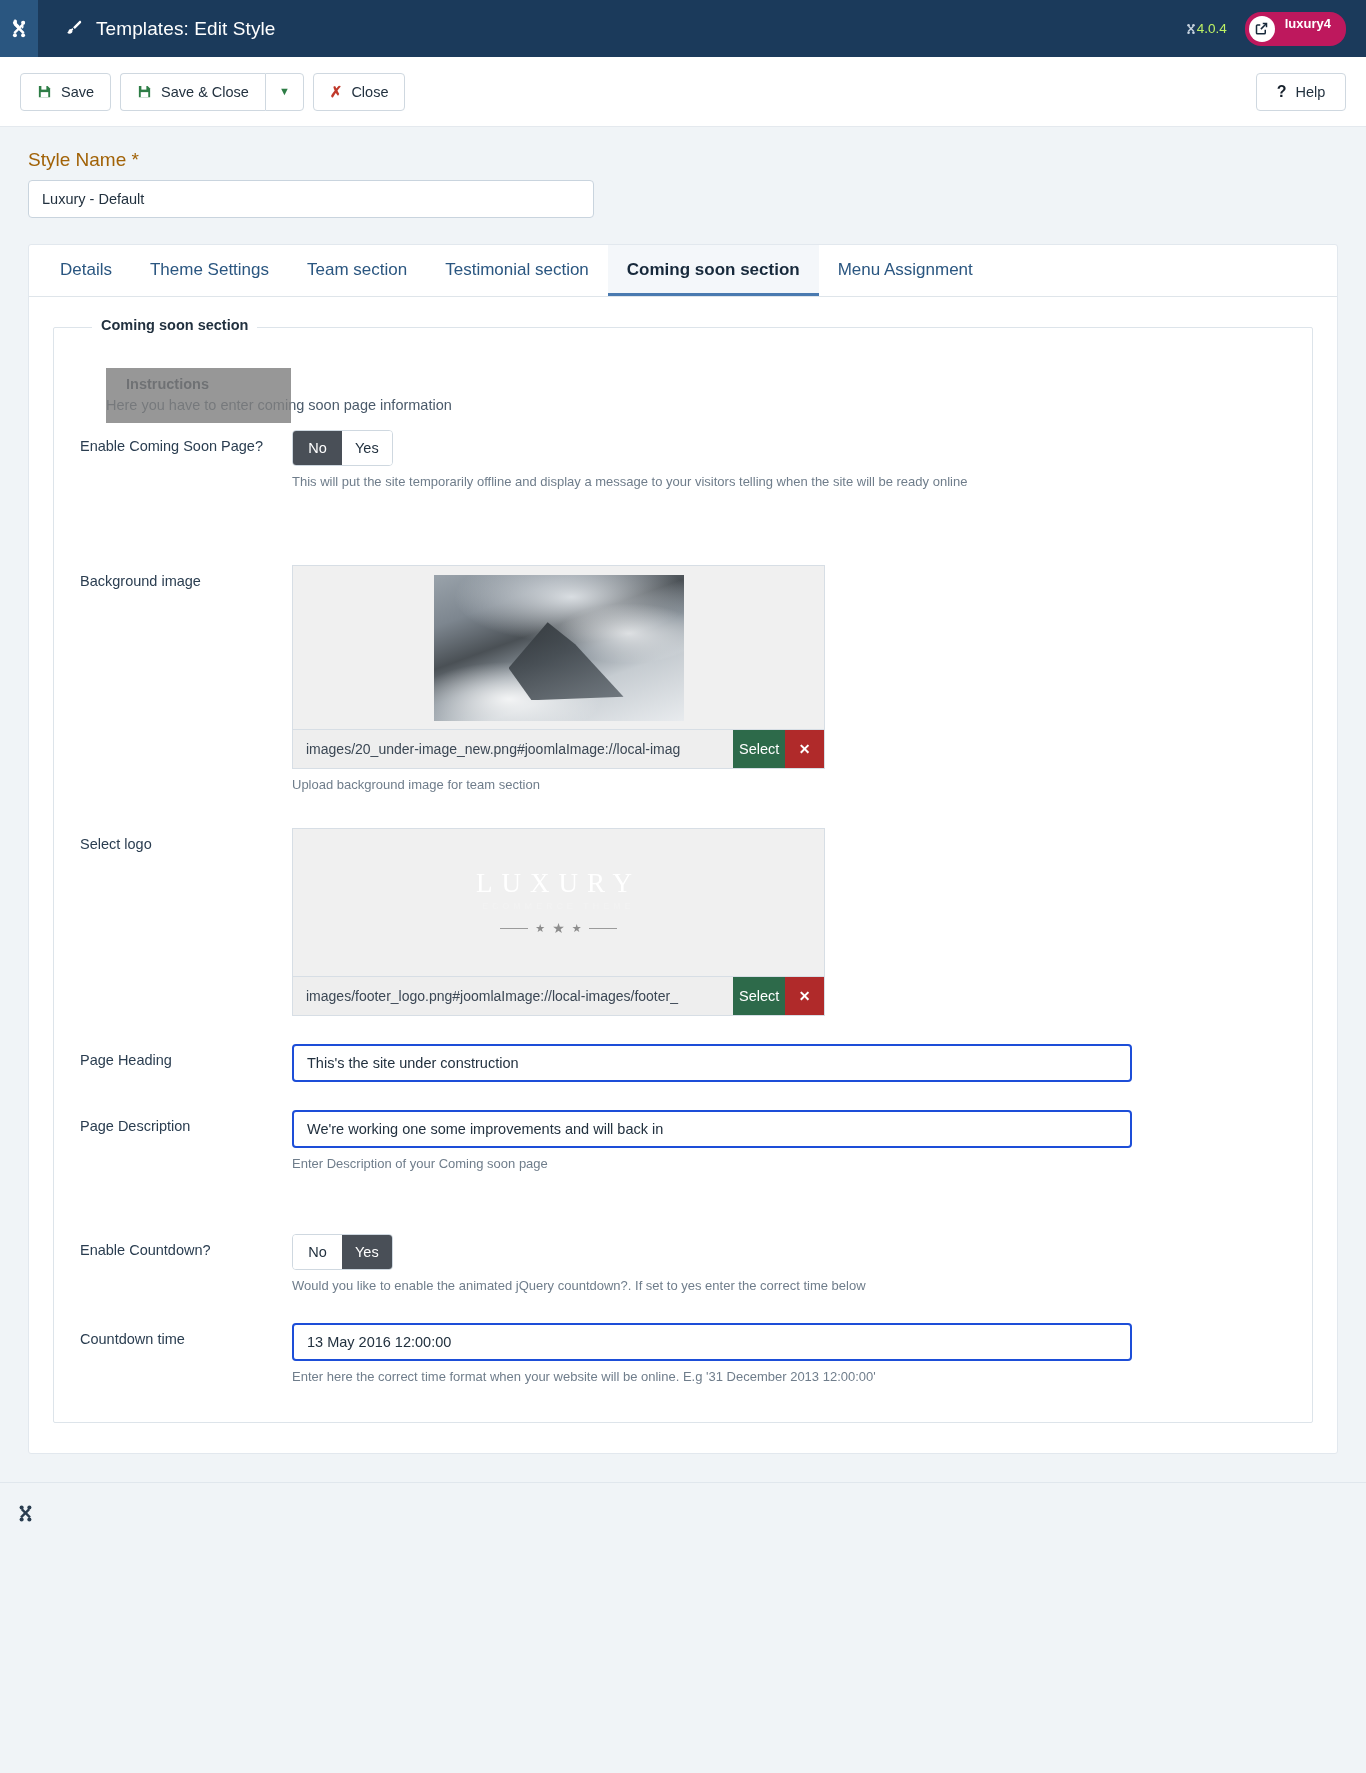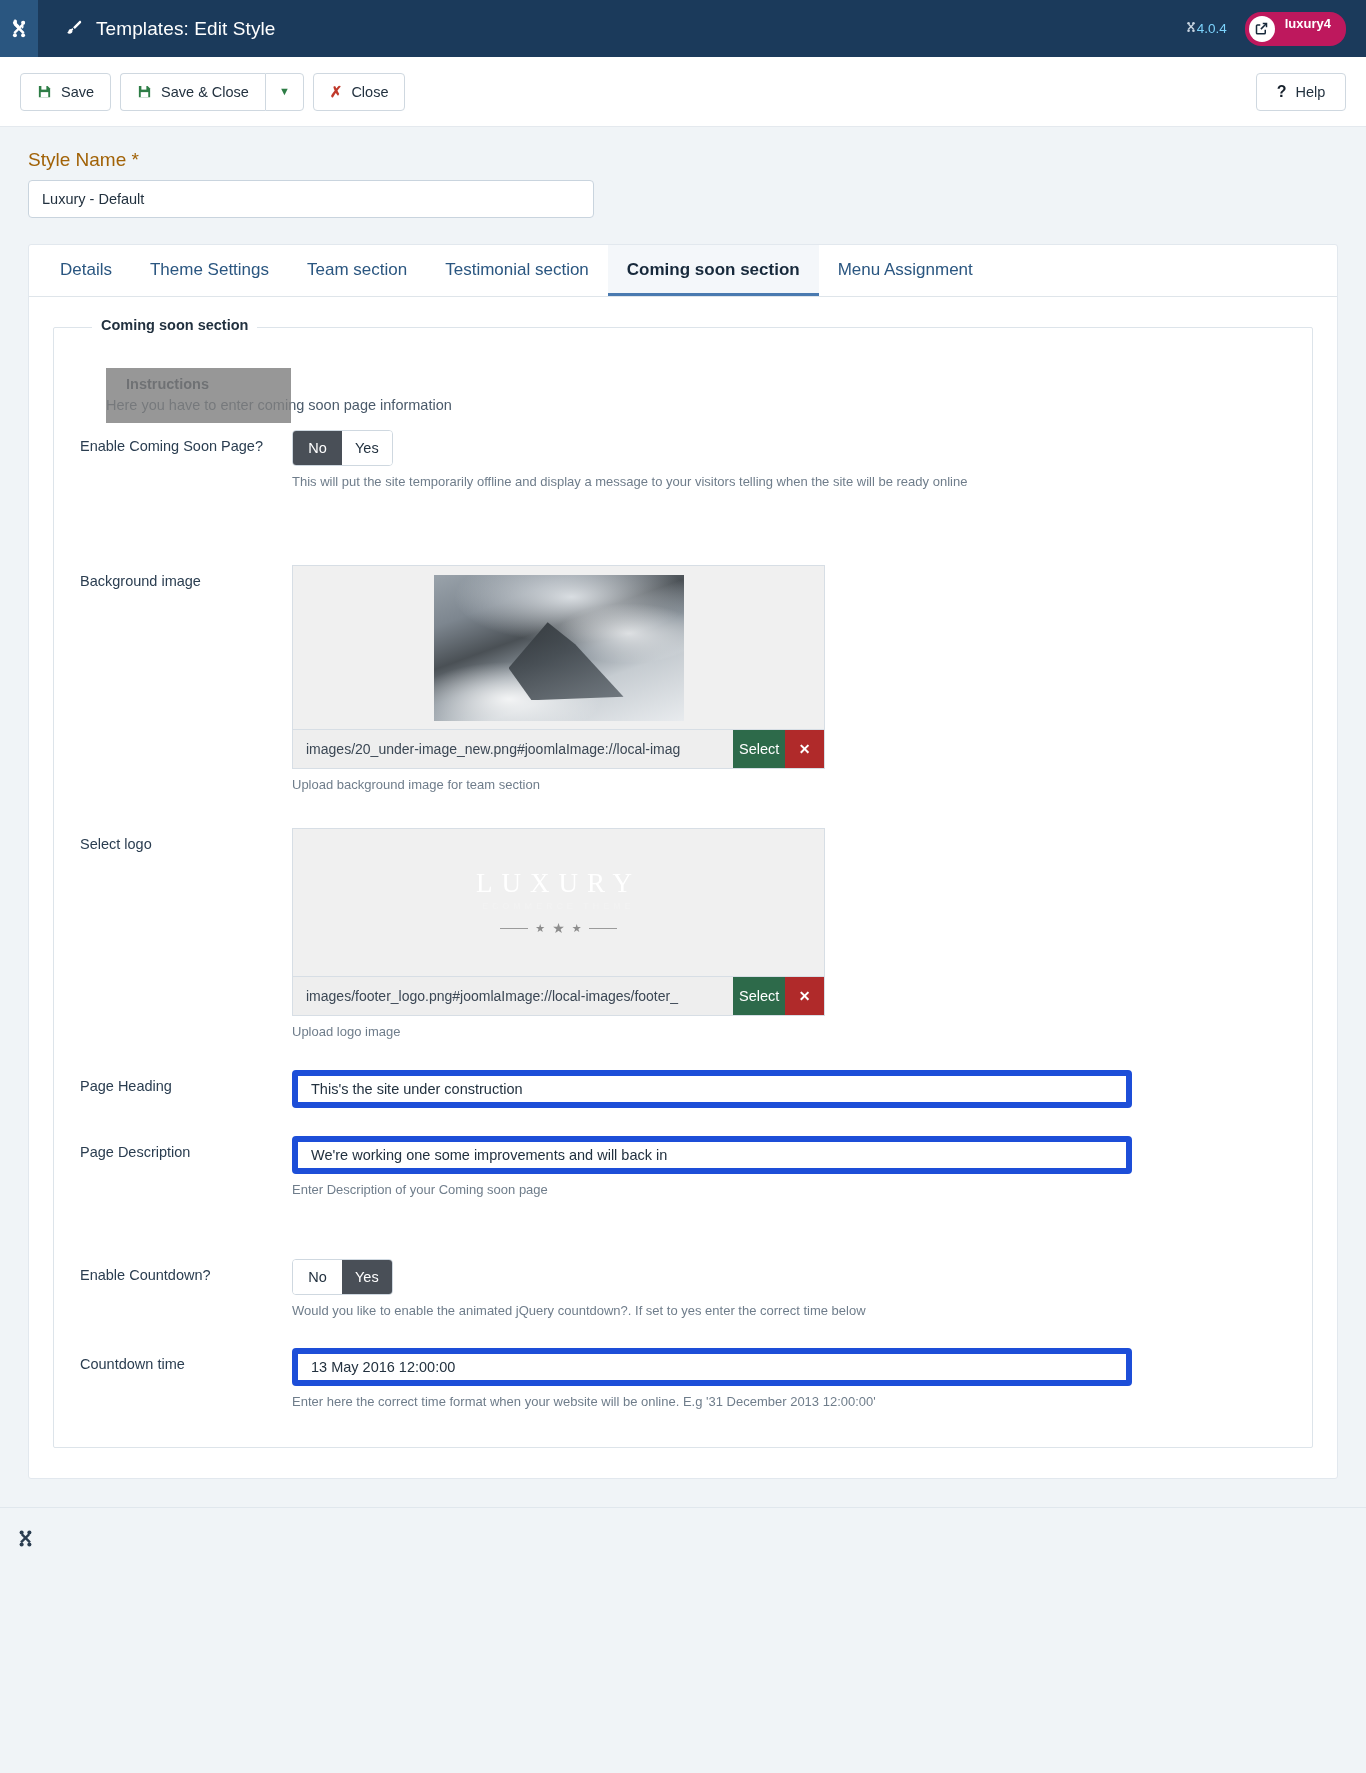--- a/index.html
+++ b/index.html
@@ -38,22 +38,22 @@
     color:#ffffff;
     font-size:19px;
     letter-spacing:.1px;
   }
   .topbar-right {
     margin-left:auto;
     display:flex; align-items:center; gap:18px;
     padding-right:20px;
   }
   .version-pill {
-    display:flex; gap:0;
-    color:#7dd3fc; font-size:13.5px;
+    display:flex; align-items:center; gap:0;
+    color:#bef264; font-size:13.5px;
   }
   .version-pill .jicon { width:12px; height:12px; display:block; }
   .user-pill {
     display:flex; align-items:flex-start; gap:10px;
     background:#be185d;
     border-radius:16px;
     padding:4px 15px 4px 4px;
     color:#ffffff;
     font-size:13px;
     font-weight:bold;
@@ -317,21 +317,21 @@
     width:39px;
     font-size:14px;
     cursor:pointer;
     font-weight:bold;
     font-family:"Liberation Sans", sans-serif;
   }
 
   .text-input {
     width:840px;
     height:38px;
-    border:6px solid #1d4ed8;
+    border:2px solid #1d4ed8;
     border-radius:4px;
     background:#ffffff;
     padding:0 13px;
     font-size:14.5px;
     color:#22313f;
     font-family:"Liberation Sans", sans-serif;
   }
 
   .sp-60 { height:60px; }
   .sp-34 { height:34px; }
@@ -517,21 +517,20 @@
                   <span class="bar"></span>
                 </div>
               </div>
             </div>
             <div class="media-bar">
               <input class="media-path" type="text" value="images/footer_logo.png#joomlaImage://local-images/footer_" style="">
               <button class="btn-select">Select</button>
               <button class="btn-clear">✕</button>
             </div>
           </div>
-          <div class="help-text">Upload logo image</div>
         </div>
       </div>
 
       <div class="sp-28"></div>
 
       <div class="row">
         <div class="row-label">Page Heading</div>
         <div class="row-control">
           <input class="text-input" type="text" value="This's the site under construction" style="">
         </div>

